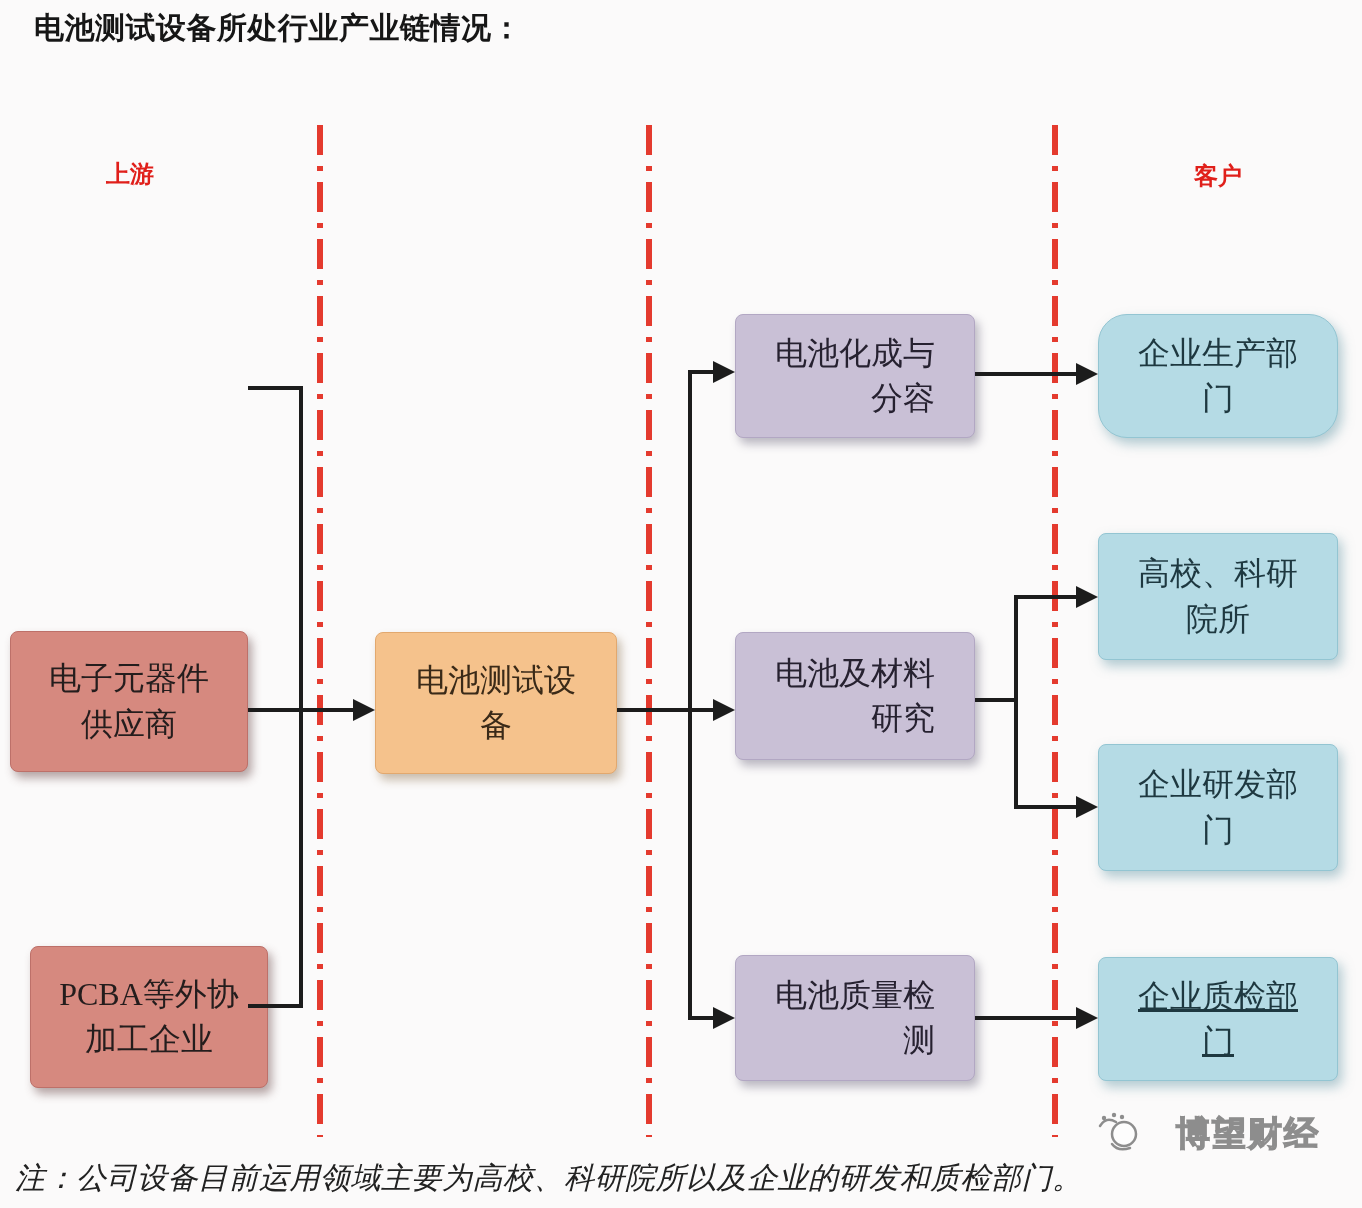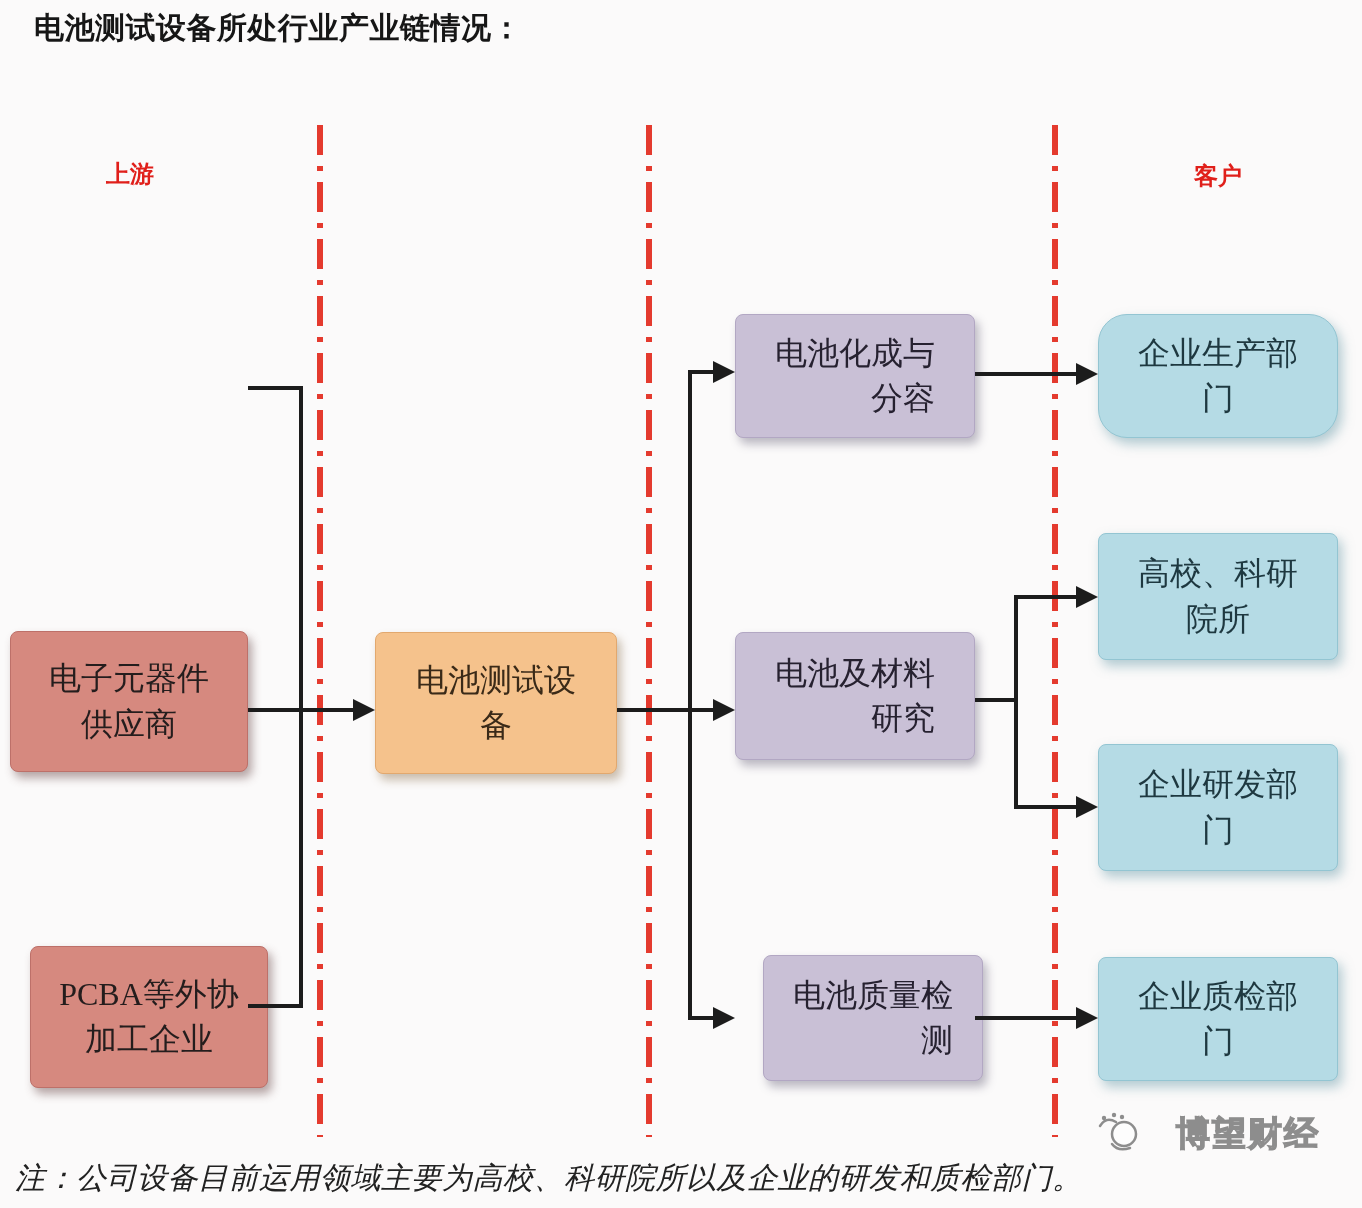--- a/index.html
+++ b/index.html
@@ -73,30 +73,30 @@
   <div class="node up" style="left:10px; top:946px; width:238px; height:142px;margin-left:20px;">PCBA等外协
 加工企业</div>
 
   <div class="node core" style="left:375px; top:632px; width:242px; height:142px;">电池测试设
 备</div>
 
   <div class="node use" style="left:735px; top:314px; width:240px; height:124px;">电池化成与
 分容</div>
   <div class="node use" style="left:735px; top:632px; width:240px; height:128px;">电池及材料
 研究</div>
-  <div class="node use" style="left:735px; top:955px; width:220px; height:126px;margin-left:28px;">电池质量检
+  <div class="node use" style="left:735px; top:955px; width:240px; height:126px;">电池质量检
 测</div>
 
   <div class="node cust" style="left:1098px; top:314px; width:240px; height:124px;border-radius:29px;">企业生产部
 门</div>
   <div class="node cust" style="left:1098px; top:533px; width:240px; height:127px;">高校、科研
 院所</div>
   <div class="node cust" style="left:1098px; top:744px; width:240px; height:127px;">企业研发部
 门</div>
-  <div class="node cust" style="left:1098px; top:957px; width:240px; height:124px;">企业质检部
+  <div class="node cust" style="left:1098px; top:957px; width:240px; height:124px;text-decoration:underline;">企业质检部
 门</div>
 
   <div class="hline" style="left:248px; top:386px;  width:55px;"></div>
   <div class="vline" style="left:299px; top:386px;  height:622px;"></div>
   <div class="hline" style="left:248px; top:1004px; width:55px;"></div>
   <div class="hline" style="left:248px; top:708px;  width:105px;"></div>
   <div class="ah" style="left:353px; top:699px;"></div>
 
   <div class="hline" style="left:617px; top:708px;  width:96px;"></div>
   <div class="vline" style="left:688px; top:370px;  height:650px;"></div>

